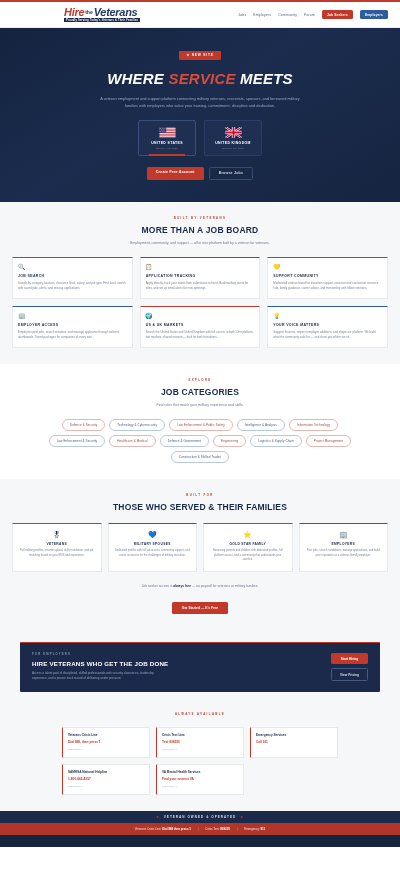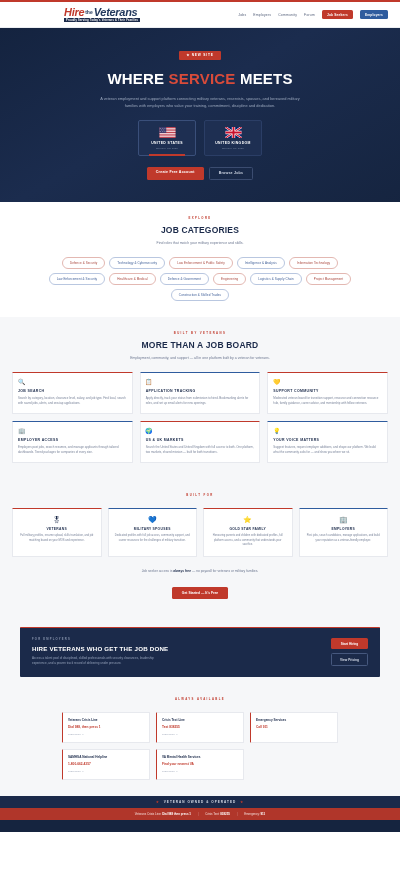--- a/index.html
+++ b/index.html
@@ -44,21 +44,21 @@
     background: linear-gradient(150deg, #14233f 0%, #1b2c4e 45%, #16254180 100%), #15243f;
     padding: 14px 0 22px; text-align: center; position: relative;
   }
   .hero-badge {
     display: inline-block; background: #c0392b; color: #fff;
     font-size: 3.2px; font-weight: bold; letter-spacing: 0.8px;
     padding: 2.5px 7px; border-radius: 1px;
   }
   .hero-h1 {
     margin-top: 10px; font-size: 15px; font-weight: bold;
-    letter-spacing: 0.2px; line-height: 1.18; color: #ffffff;
+    letter-spacing: 0.2px; line-height: 1.18; color: #ffffff; font-style: italic;
   }
   .hero-h1 .red { color: #d94b3a; }
   .hero-h1 .blue { color: #3f7ad1; display: block; }
   .hero-sub {
     margin: 7px auto 0; width: 205px; font-size: 3.9px;
     line-height: 1.85; color: #9aa7bd;
   }
   .flags { display: flex; justify-content: center; gap: 8px; margin-top: 11px; }
   .flag-card {
     width: 58px; background: #1e2f52; border: 1px solid #2b3e66;
@@ -258,20 +258,58 @@
         <div class="flag-sub">Explore UK Jobs</div>
       </div>
     </div>
 
     <div class="hero-ctas">
       <span class="btn-hero primary">Create Free Account</span>
       <span class="btn-hero ghost">Browse Jobs</span>
     </div>
   </div>
 
+  <div class="section sec-light">
+    <div class="eyebrow">BUILT BY VETERANS</div>
+    <div class="sec-title">MORE THAN A JOB BOARD</div>
+    <div class="sec-desc">Employment, community, and support — all in one platform built by a veteran for veterans.</div>
+    <div class="feat-grid">
+      <div class="feat-card">
+        <span class="feat-icon">🔍</span>
+        <div class="feat-title">JOB SEARCH</div>
+        <div class="feat-text">Search by category, location, clearance level, salary, and job type. Find local, search with saved jobs, alerts, and one-tap applications.</div>
+      </div>
+      <div class="feat-card b">
+        <span class="feat-icon">📋</span>
+        <div class="feat-title">APPLICATION TRACKING</div>
+        <div class="feat-text">Apply directly, track your status from submission to hired. Bookmarking alerts for roles, and set up email alerts for new openings.</div>
+      </div>
+      <div class="feat-card">
+        <span class="feat-icon">💛</span>
+        <div class="feat-title">SUPPORT COMMUNITY</div>
+        <div class="feat-text">Moderated veteran board for transition support, resource and connection resource hub, family guidance, career advice, and mentorship with fellow veterans.</div>
+      </div>
+      <div class="feat-card b">
+        <span class="feat-icon">🏢</span>
+        <div class="feat-title">EMPLOYER ACCESS</div>
+        <div class="feat-text">Employers post jobs, search resumes, and manage applicants through tailored dashboards. Tiered packages for companies of every size.</div>
+      </div>
+      <div class="feat-card">
+        <span class="feat-icon">🌍</span>
+        <div class="feat-title">US &amp; UK MARKETS</div>
+        <div class="feat-text">Search the United States and United Kingdom with full access to both. One platform, two markets, shared mission — built for both transitions.</div>
+      </div>
+      <div class="feat-card b">
+        <span class="feat-icon">💡</span>
+        <div class="feat-title">YOUR VOICE MATTERS</div>
+        <div class="feat-text">Suggest features, request employer additions, and shape our platform. We build what the community asks for — and show you where we sit.</div>
+      </div>
+    </div>
+  </div>
+
   <div class="section sec-white">
     <div class="eyebrow">EXPLORE</div>
     <div class="sec-title">JOB CATEGORIES</div>
     <div class="sec-desc">Find roles that match your military experience and skills.</div>
     <div class="pills">
       <span class="pill">Defence &amp; Security</span>
       <span class="pill blue">Technology &amp; Cybersecurity</span>
       <span class="pill">Law Enforcement &amp; Public Safety</span>
       <span class="pill blue">Intelligence &amp; Analysis</span>
       <span class="pill">Information Technology</span>
@@ -279,59 +317,22 @@
       <span class="pill">Healthcare &amp; Medical</span>
       <span class="pill blue">Defence &amp; Government</span>
       <span class="pill">Engineering</span>
       <span class="pill blue">Logistics &amp; Supply Chain</span>
       <span class="pill">Project Management</span>
       <span class="pill blue">Construction &amp; Skilled Trades</span>
     </div>
   </div>
 
   <div class="section sec-light">
-    <div class="eyebrow">BUILT BY VETERANS</div>
-    <div class="sec-title">MORE THAN A JOB BOARD</div>
-    <div class="sec-desc">Employment, community, and support — all in one platform built by a veteran for veterans.</div>
-    <div class="feat-grid">
-      <div class="feat-card">
-        <span class="feat-icon">🔍</span>
-        <div class="feat-title">JOB SEARCH</div>
-        <div class="feat-text">Search by category, location, clearance level, salary, and job type. Find local, search with saved jobs, alerts, and one-tap applications.</div>
-      </div>
-      <div class="feat-card b">
-        <span class="feat-icon">📋</span>
-        <div class="feat-title">APPLICATION TRACKING</div>
-        <div class="feat-text">Apply directly, track your status from submission to hired. Bookmarking alerts for roles, and set up email alerts for new openings.</div>
-      </div>
-      <div class="feat-card">
-        <span class="feat-icon">💛</span>
-        <div class="feat-title">SUPPORT COMMUNITY</div>
-        <div class="feat-text">Moderated veteran board for transition support, resource and connection resource hub, family guidance, career advice, and mentorship with fellow veterans.</div>
-      </div>
-      <div class="feat-card b">
-        <span class="feat-icon">🏢</span>
-        <div class="feat-title">EMPLOYER ACCESS</div>
-        <div class="feat-text">Employers post jobs, search resumes, and manage applicants through tailored dashboards. Tiered packages for companies of every size.</div>
-      </div>
-      <div class="feat-card">
-        <span class="feat-icon">🌍</span>
-        <div class="feat-title">US &amp; UK MARKETS</div>
-        <div class="feat-text">Search the United States and United Kingdom with full access to both. One platform, two markets, shared mission — built for both transitions.</div>
-      </div>
-      <div class="feat-card b">
-        <span class="feat-icon">💡</span>
-        <div class="feat-title">YOUR VOICE MATTERS</div>
-        <div class="feat-text">Suggest features, request employer additions, and shape our platform. We build what the community asks for — and show you where we sit.</div>
-      </div>
-    </div>
-  </div>
-
-  <div class="section sec-light">
     <div class="eyebrow">BUILT FOR</div>
+    <div class="sec-title">THOSE WHO SERVED &amp; THEIR FAMILIES</div>
     <div class="aud-grid">
       <div class="aud-card">
         <span class="aud-icon">🎖</span>
         <div class="aud-title">VETERANS</div>
         <div class="aud-text">Full military profiles, resume upload, skills translation, and job matching based on your MOS and experience.</div>
       </div>
       <div class="aud-card b">
         <span class="aud-icon">💙</span>
         <div class="aud-title">MILITARY SPOUSES</div>
         <div class="aud-text">Dedicated profiles with full job access, community support, and career resources for the challenges of military transition.</div>

